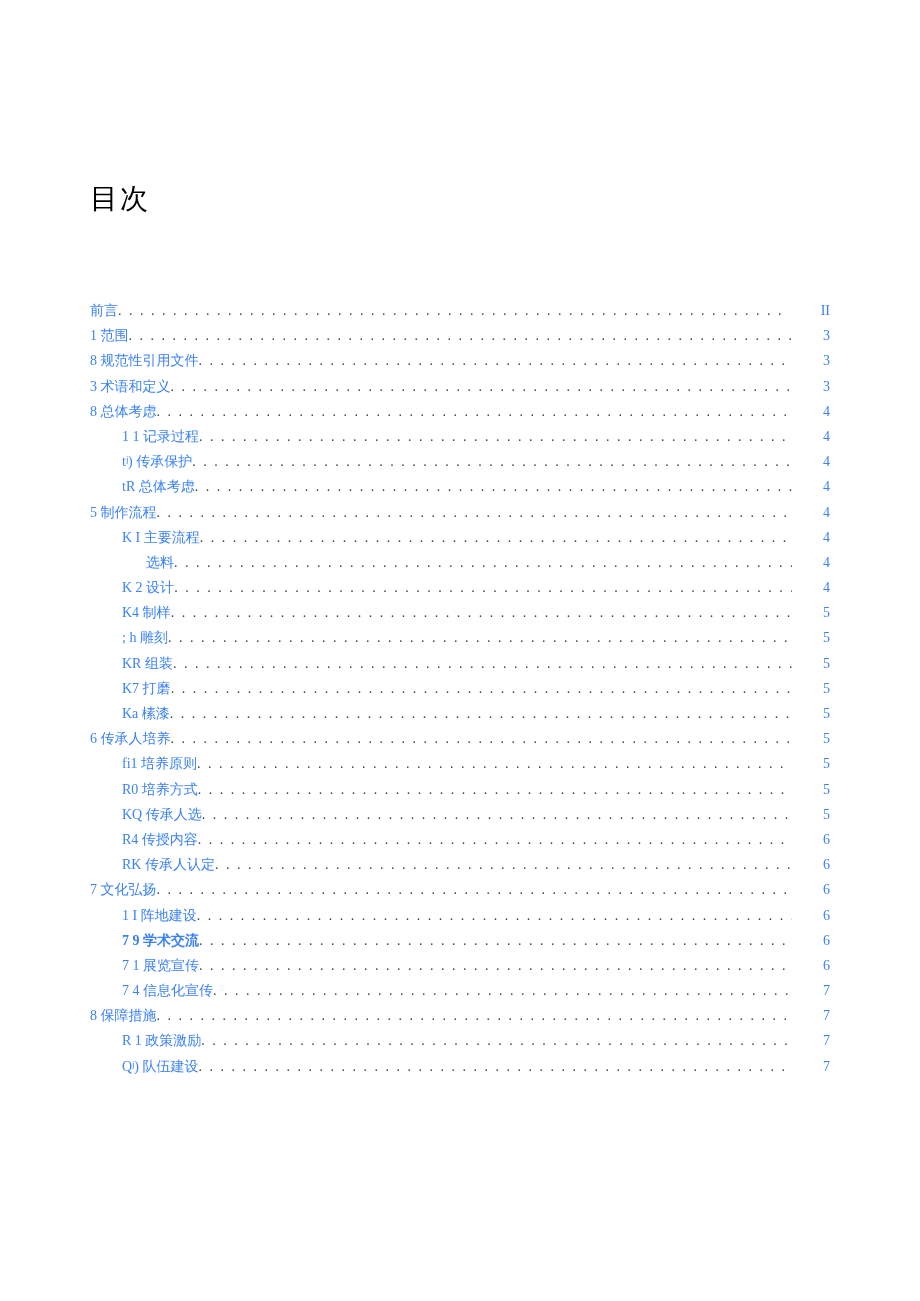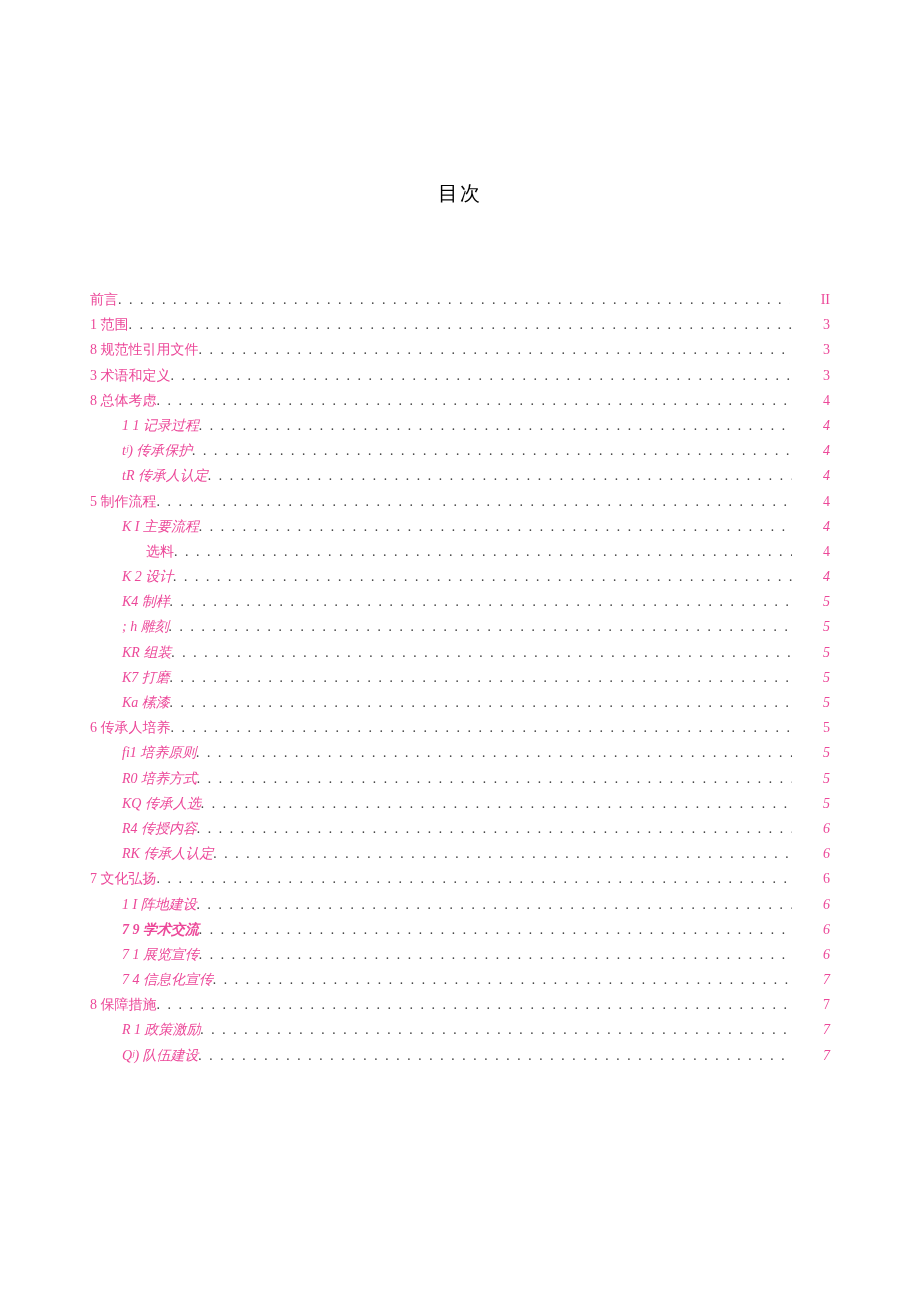--- a/index.html
+++ b/index.html
@@ -8,36 +8,35 @@
     background: #fff;
     font-family: "SimSun", "宋体", serif;
     width: 920px;
     height: 1301px;
     box-sizing: border-box;
   }
   .page {
     padding: 180px 90px 0 90px;
   }
   .title {
-    font-size: 20px;
-    text-align: center;
+    font-size: 28px;
     margin-bottom: 80px;
     font-family: "SimHei", "黑体", sans-serif;
     letter-spacing: 2px;
   }
   .toc-line {
     display: flex;
     align-items: baseline;
     font-size: 14px;
     line-height: 1.8;
-    color: #ec4899;
+    color: #3b82f6;
     white-space: nowrap;
   }
   .toc-line.indent-0 { padding-left: 0; }
-  .toc-line.indent-1 { padding-left: 32px; font-style: italic; }
+  .toc-line.indent-1 { padding-left: 32px; }
   .toc-line.indent-2 { padding-left: 56px; }
   .toc-label {
     flex: 0 0 auto;
   }
   .toc-dots {
     flex: 1 1 auto;
     overflow: hidden;
     letter-spacing: 2px;
     color: #444;
   }
@@ -86,21 +85,21 @@
         <span class="toc-label">1 1 记录过程</span>
         <span class="toc-dots"></span>
         <span class="toc-page">4</span>
       </div>
       <div class="toc-line indent-1">
         <span class="toc-label">tʲ) 传承保护</span>
         <span class="toc-dots"></span>
         <span class="toc-page">4</span>
       </div>
       <div class="toc-line indent-1">
-        <span class="toc-label">tR 传承人认定</span>
+        <span class="toc-label">tR 总体考虑</span>
         <span class="toc-dots"></span>
         <span class="toc-page">4</span>
       </div>
       <div class="toc-line indent-0">
         <span class="toc-label">5  制作流程</span>
         <span class="toc-dots"></span>
         <span class="toc-page">4</span>
       </div>
       <div class="toc-line indent-1">
         <span class="toc-label">K  I 主要流程</span>

